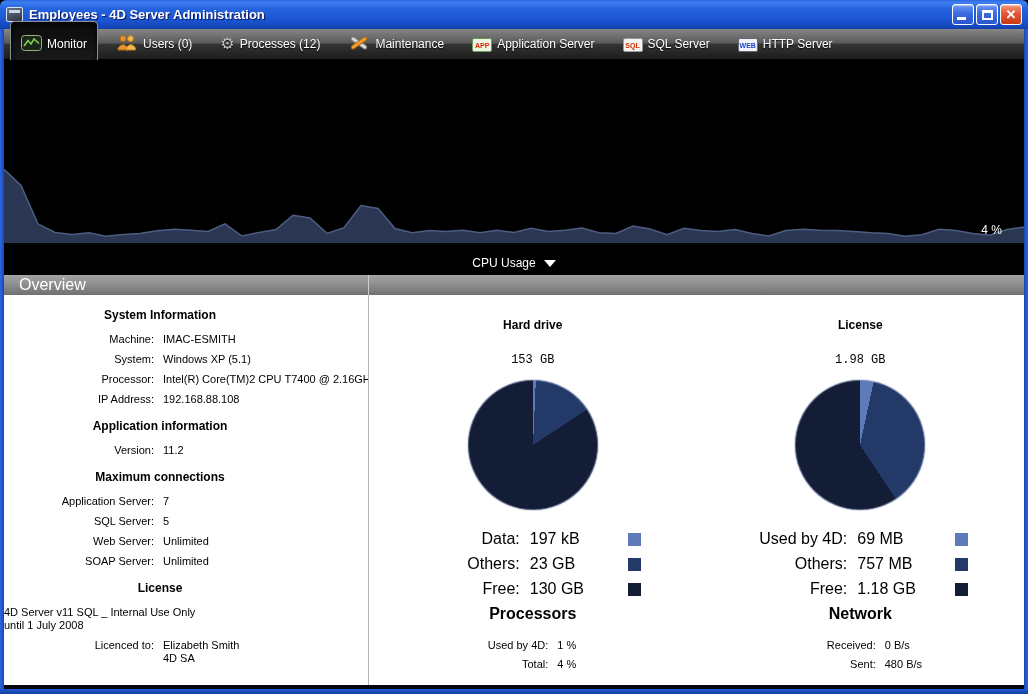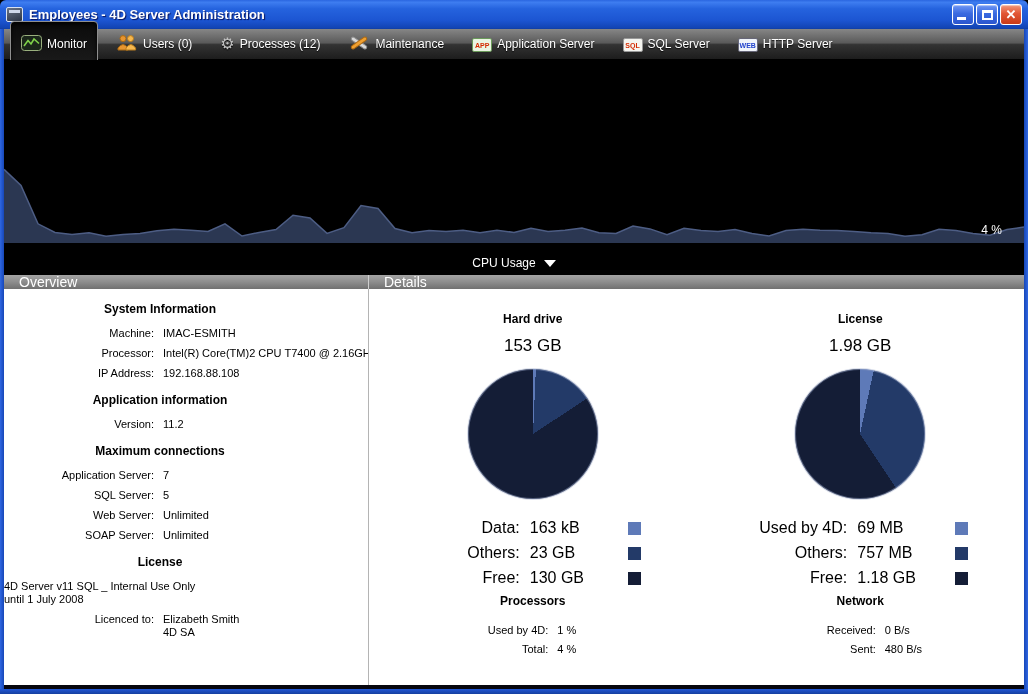--- a/index.html
+++ b/index.html
@@ -38,45 +38,45 @@
   .badge-web{color:#2244cc;background:#f0f4fa;border-color:#667;}
 
   
   .graph-region{height:215px;flex:0 0 auto;position:relative;background:#000;}
   .cpu-chart{position:absolute;left:0;right:0;bottom:32px;height:80px;display:block;width:100%;}
   .cpu-value{position:absolute;right:22px;bottom:38px;color:#fff;font-size:12px;}
   .cpu-selector{position:absolute;left:0;right:0;bottom:5px;text-align:center;color:#fff;font-size:12px;cursor:default;}
   .dd-arrow{display:inline-block;margin-left:8px;width:0;height:0;border-left:6px solid transparent;border-right:6px solid transparent;border-top:7px solid #fff;vertical-align:middle;}
 
   
-  .panel-headers{height:14px;flex:0 0 auto;display:flex;background:linear-gradient(180deg,#a4a4a4,#8d8d8d 50%,#707070);color:#fff;font-size:14px;}
+  .panel-headers{height:20px;flex:0 0 auto;display:flex;background:linear-gradient(180deg,#a4a4a4,#8d8d8d 50%,#707070);color:#fff;font-size:16px;}
   .ph-cell{display:flex;align-items:center;padding-left:15px;}
   .ph-overview{width:365px;flex:0 0 auto;border-right:1px solid #cfcfcf;}
   .ph-details{flex:1;}
 
   
   .main-row{flex:1;display:flex;background:#fff;border-bottom:4px solid #06060e;overflow:hidden;}
   .overview-panel{width:365px;flex:0 0 auto;border-right:1px solid #b4b4b4;overflow:hidden;padding-top:0;}
   .details-panel{flex:1;display:flex;overflow:hidden;padding-top:10px;}
   .ov-section{width:312px;}
   .ov-heading{font-size:12px;font-weight:bold;text-align:center;margin:13px 0 11px;color:#000;}
   .ov-row{display:grid;grid-template-columns:150px 1fr;column-gap:9px;margin-bottom:7px;font-size:11px;color:#000;}
   .ov-label{text-align:right;}
   .ov-val{white-space:nowrap;}
   .ov-line{line-height:13px;}
 
   .det-col{flex:1;display:flex;flex-direction:column;align-items:center;}
   .det-title{font-size:12px;font-weight:bold;margin-top:13px;color:#000;}
-  .det-total{font-size:17px;margin-top:10px;color:#000;}
+  .det-total{font-size:12px;margin-top:21px;color:#000;font-family:Liberation Mono, monospace;}
   .pie{width:130px;height:130px;border-radius:50%;margin-top:13px;box-shadow:inset 0 0 0 1px rgba(145,160,195,.5), 0 0 0 1px rgba(145,160,195,.35);}
   .legend{margin-top:20px;}
   .lg-row{display:grid;grid-template-columns:95px 88px 13px;column-gap:10px;align-items:center;margin-bottom:7px;font-size:16px;color:#000;}
   .lg-label{text-align:right;}
   .lg-swatch{width:13px;height:13px;}
-  .det-sub{font-size:12px;font-weight:bold;color:#000;}
+  .det-sub{font-size:16px;font-weight:bold;color:#000;}
   .stats{margin-top:16px;}
   .st-row{display:grid;grid-template-columns:120px 80px;column-gap:9px;margin-bottom:7px;font-size:11px;color:#000;}
   .st-label{text-align:right;}
 </style>
 </head>
 <body>
 
 <div class="window">
   <div class="titlebar">
     <span class="app-icon"></span>
@@ -146,31 +146,36 @@
           <polyline points="0.0,6.4 17.0,22.4 34.0,60.8 51.0,69.4 68.0,71.4 85.0,69.8 102.0,73.3 119.0,71.4 136.0,70.4 153.0,67.8 170.0,66.2 187.0,67.2 204.0,68.5 221.0,60.8 238.0,73.0 255.0,69.4 272.0,66.6 289.0,52.2 306.0,55.0 323.0,70.4 340.0,64.6 357.0,42.6 374.0,45.4 391.0,65.6 408.0,69.8 425.0,67.5 442.0,68.5 459.0,67.2 476.0,69.8 493.0,67.2 510.0,69.4 527.0,65.3 544.0,68.5 561.0,67.2 578.0,65.0 595.0,69.8 612.0,70.4 629.0,63.0 646.0,65.9 663.0,71.7 680.0,65.3 697.0,67.5 714.0,68.5 731.0,66.6 748.0,70.4 765.0,73.0 782.0,67.5 799.0,66.2 816.0,67.2 833.0,67.5 850.0,68.5 867.0,69.8 884.0,70.4 901.0,73.3 918.0,71.7 935.0,66.2 952.0,67.5 969.0,70.4 986.0,72.3 1003.0,66.6 1020.0,64.0" fill="none" stroke="#4d5d84" stroke-width="1.5"></polyline>
         </svg>
       <span class="cpu-value">4 %</span>
       <div class="cpu-selector">
         <span>CPU Usage</span><span class="dd-arrow"></span>
       </div>
     </div>
 
     <div class="panel-headers">
       <div class="ph-cell ph-overview">Overview</div>
-      <div class="ph-cell ph-details">Details</div>
     </div>
 
     <div class="main-row">
       <div class="overview-panel" id="overviewPanel">
           <div class="ov-section">
             <div class="ov-heading">System Information</div>
             <div class="ov-row">
               <div class="ov-label">Machine:</div>
               <div class="ov-val">
                 <div class="ov-line">IMAC-ESMITH</div>
+              </div>
+            </div>
+            <div class="ov-row">
+              <div class="ov-label">System:</div>
+              <div class="ov-val">
+                <div class="ov-line">Windows XP (5.1)</div>
               </div>
             </div>
             <div class="ov-row">
               <div class="ov-label">Processor:</div>
               <div class="ov-val">
                 <div class="ov-line">Intel(R) Core(TM)2 CPU T7400 @ 2.16GH</div>
               </div>
             </div>
             <div class="ov-row">
               <div class="ov-label">IP Address:</div>
@@ -233,21 +238,21 @@
           </div>
         </div>
       <div class="details-panel" id="detailsPanel">
           <div class="det-col">
             <div class="det-title">Hard drive</div>
             <div class="det-total">153 GB</div>
             <div class="pie" style="background: conic-gradient(rgb(94, 122, 184) 0deg, rgb(94, 122, 184) 2.5deg, rgb(35, 58, 104) 2.5deg, rgb(35, 58, 104) 56.62deg, rgb(20, 29, 54) 56.62deg, rgb(20, 29, 54) 360deg);"></div>
             <div class="legend">
               <div class="lg-row">
                 <div class="lg-label">Data:</div>
-                <div class="lg-value">163 kB</div>
+                <div class="lg-value">197 kB</div>
                 <div class="lg-swatch" style="background: rgb(94, 122, 184);"></div>
               </div>
               <div class="lg-row">
                 <div class="lg-label">Others:</div>
                 <div class="lg-value">23 GB</div>
                 <div class="lg-swatch" style="background: rgb(35, 58, 104);"></div>
               </div>
               <div class="lg-row">
                 <div class="lg-label">Free:</div>
                 <div class="lg-value">130 GB</div>

